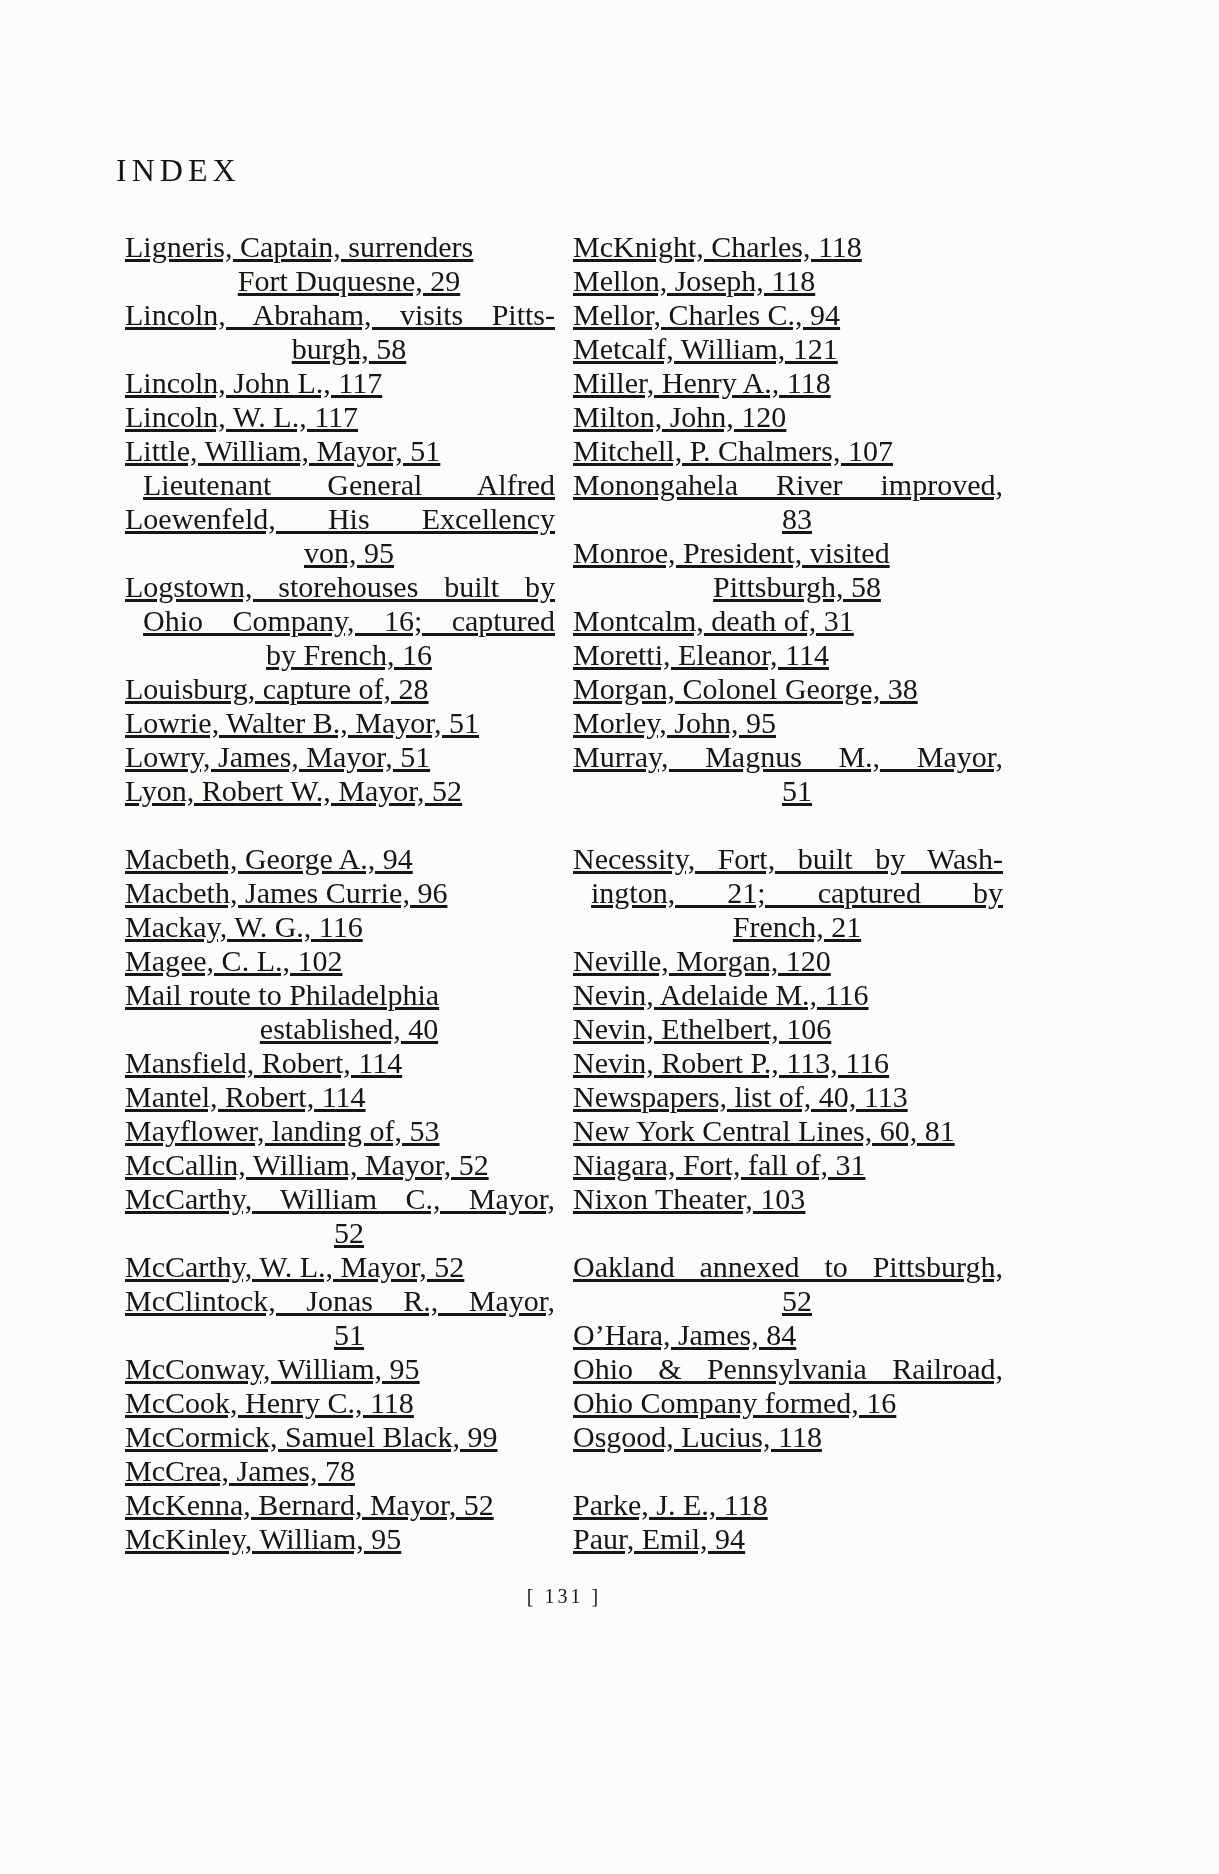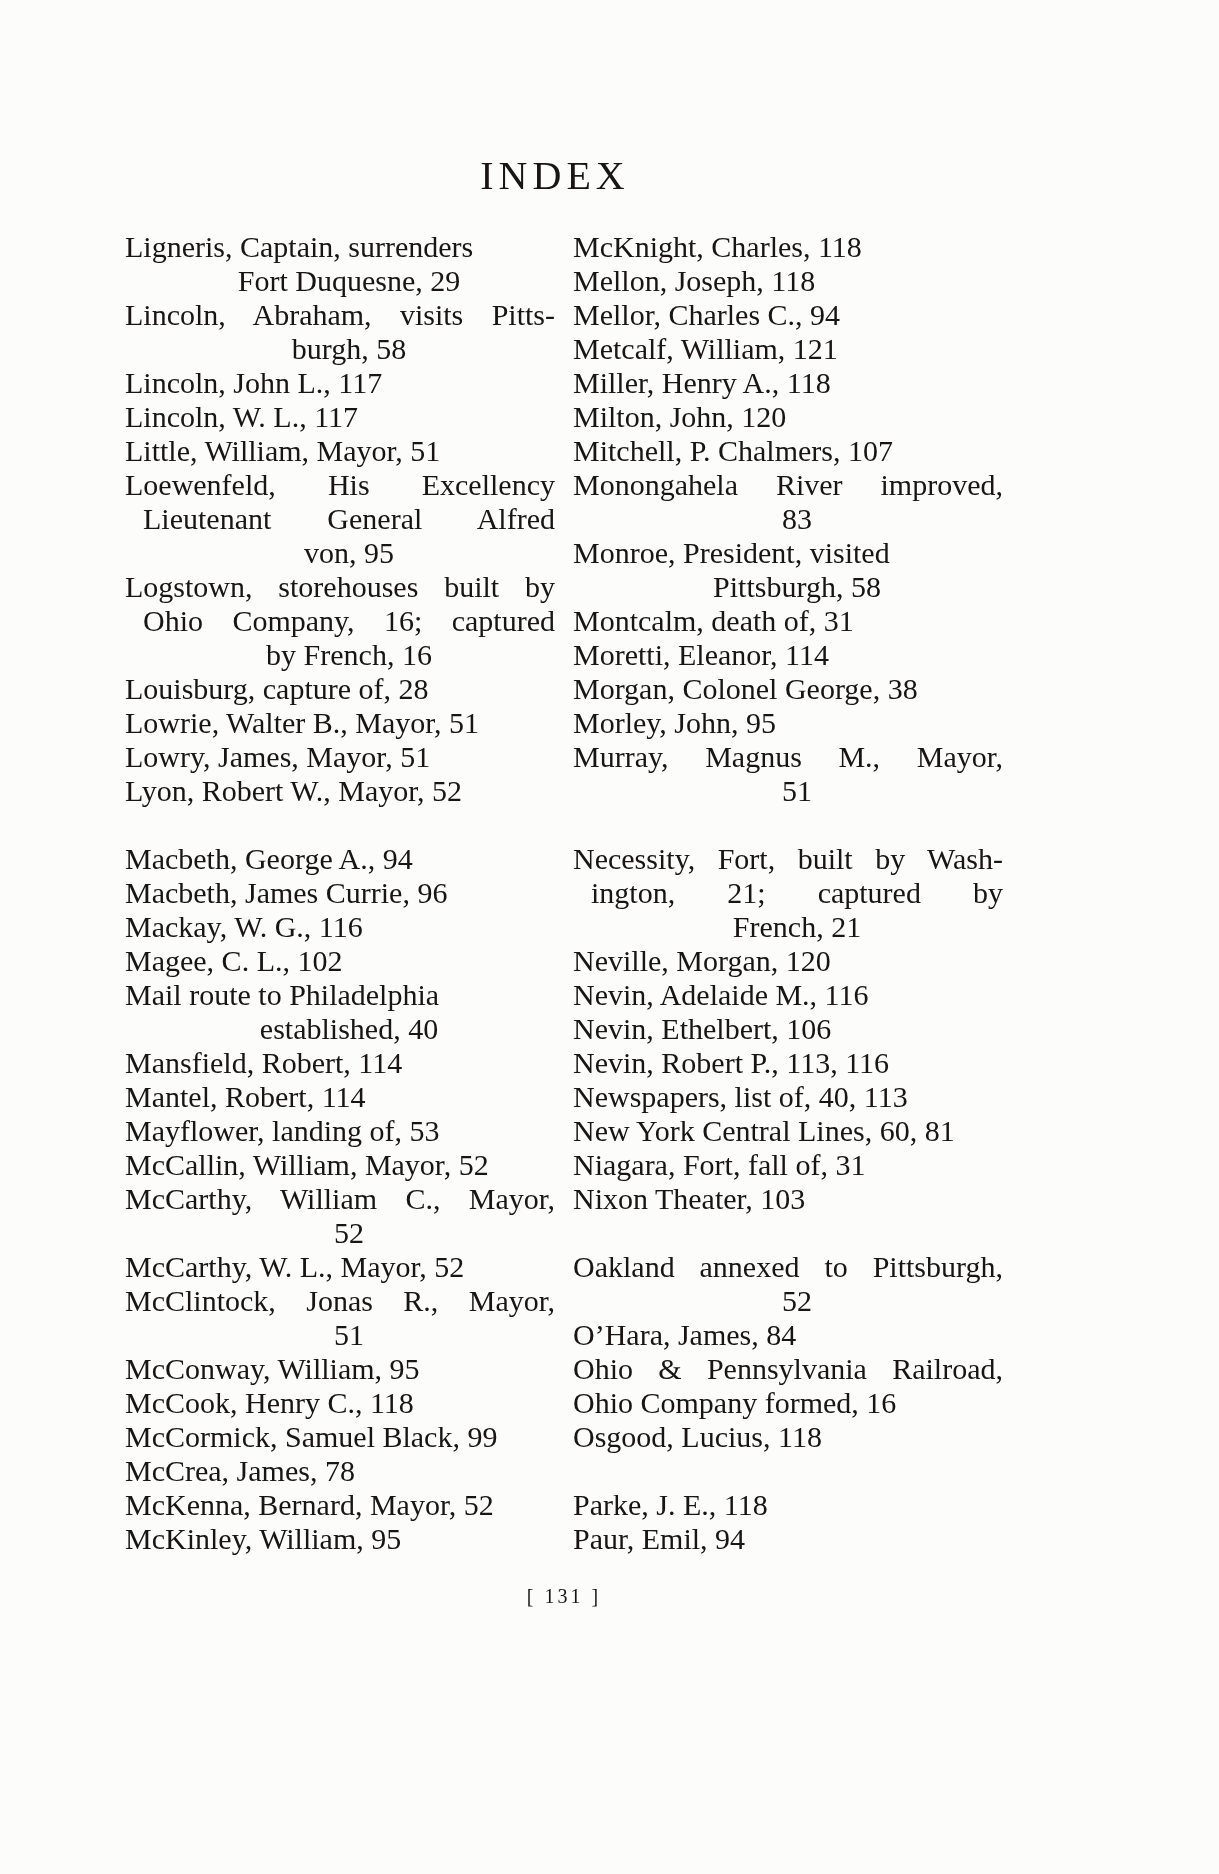--- a/index.html
+++ b/index.html
@@ -18,37 +18,38 @@
   .page {
     position: absolute;
     inset: 0;
   }
   .title {
     position: absolute;
     top: 152px;
     left: 125px;
     width: 878px;
     margin: 0;
-    text-align: center;
-    font-size: 40px;
+    text-align: left;
+    font-size: 32px;
     font-weight: normal;
     letter-spacing: 5px;
     transform: translateX(-9px);
   }
   .columns {
     position: absolute;
     top: 230px;
     left: 125px;
     width: 878px;
     display: flex;
     gap: 18px;
   }
   .col {
     width: 430px;
     flex: 0 0 430px;
+    text-decoration: underline;
   }
   .line {
     height: 34px;
     line-height: 34px;
     font-size: 30px;
     white-space: nowrap;
   }
   .line.justify {
     white-space: normal;
     text-align: justify;
@@ -79,22 +80,22 @@
 
   <div class="columns">
     <div class="col" id="col-left">
         <div class="line">Ligneris, Captain, surrenders</div>
         <div class="line indent">Fort Duquesne, 29</div>
         <div class="line justify">Lincoln, Abraham, visits Pitts-</div>
         <div class="line indent">burgh, 58</div>
         <div class="line">Lincoln, John L., 117</div>
         <div class="line">Lincoln, W. L., 117</div>
         <div class="line">Little, William, Mayor, 51</div>
+        <div class="line indent justify">Lieutenant General Alfred</div>
         <div class="line justify">Loewenfeld, His Excellency</div>
-        <div class="line indent justify">Lieutenant General Alfred</div>
         <div class="line indent">von, 95</div>
         <div class="line justify">Logstown, storehouses built by</div>
         <div class="line indent justify">Ohio Company, 16; captured</div>
         <div class="line indent">by French, 16</div>
         <div class="line">Louisburg, capture of, 28</div>
         <div class="line">Lowrie, Walter B., Mayor, 51</div>
         <div class="line">Lowry, James, Mayor, 51</div>
         <div class="line">Lyon, Robert W., Mayor, 52</div>
         <div class="line gap"></div>
         <div class="line">Macbeth, George A., 94</div>

